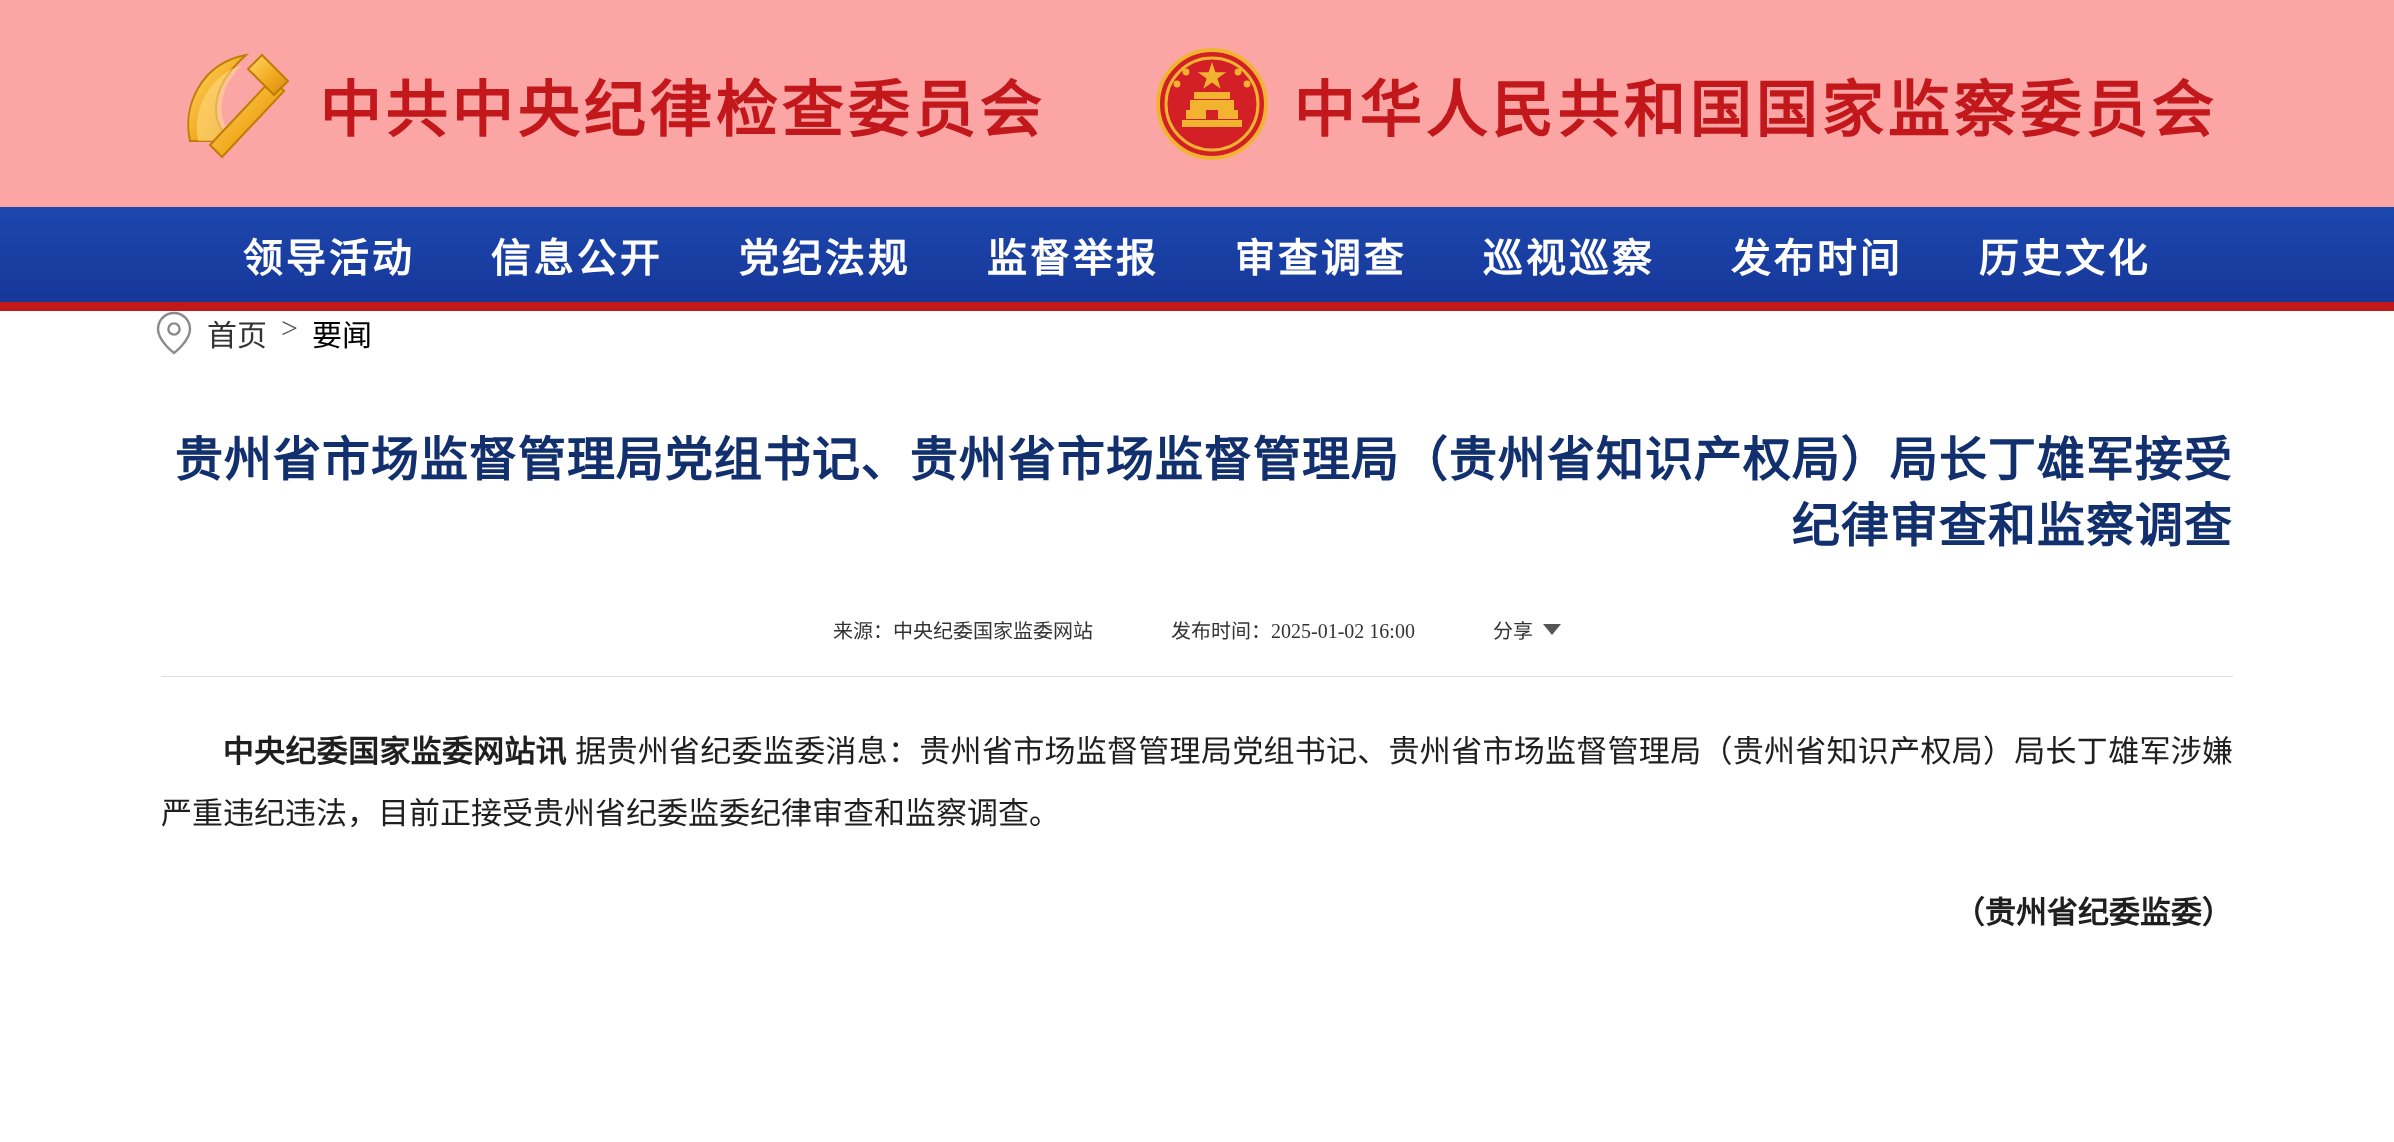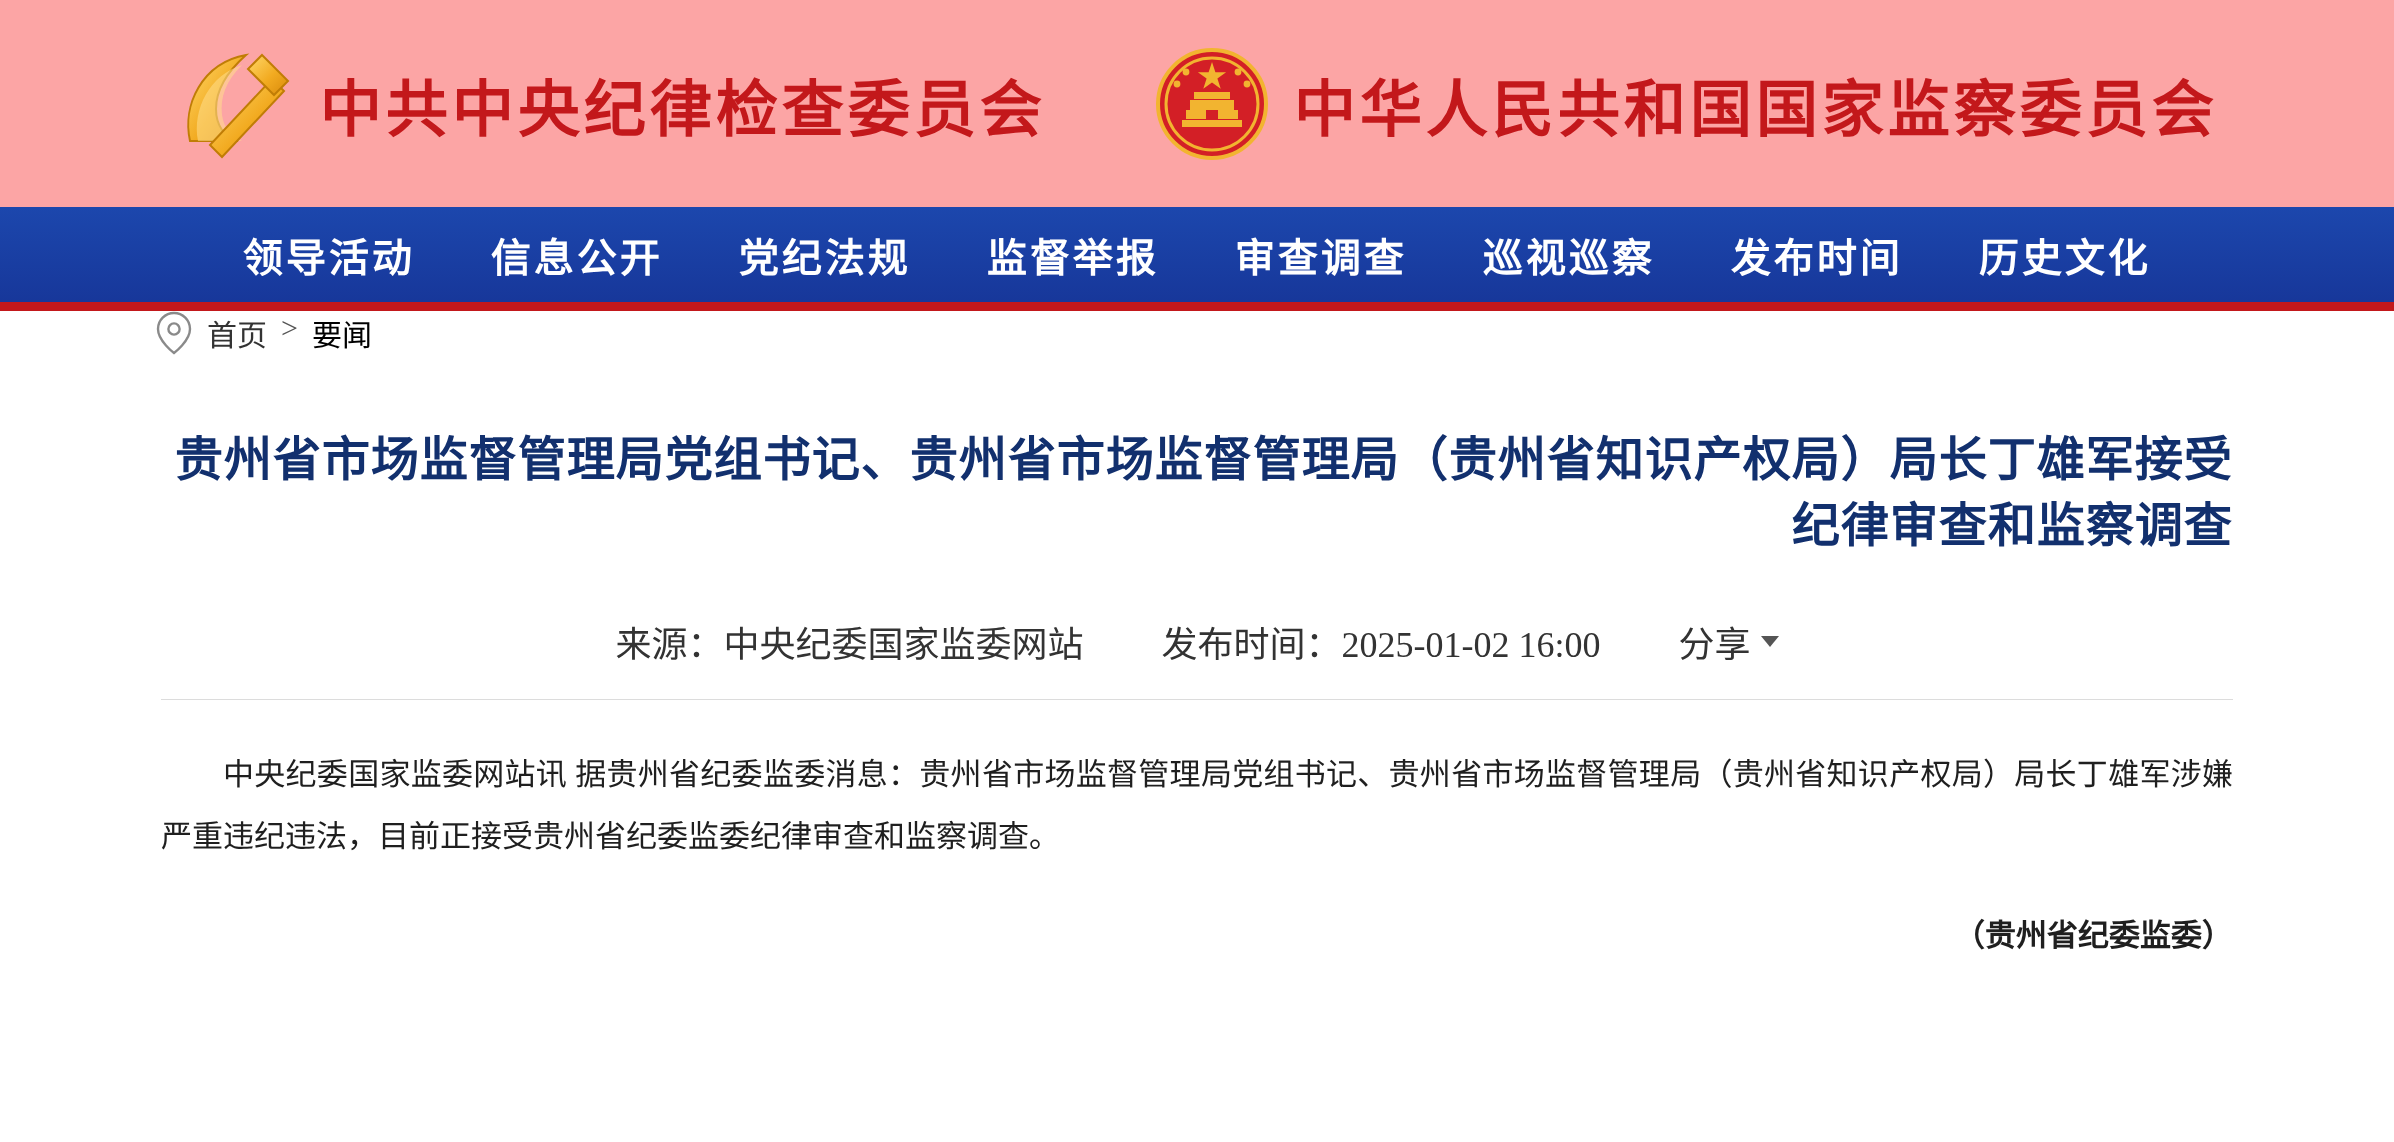--- a/index.html
+++ b/index.html
@@ -108,21 +108,21 @@
     letter-spacing: 1px;
     font-family: "Liberation Serif", "DejaVu Serif", serif;
   }
 
   .meta-row {
     display: flex;
     align-items: center;
     justify-content: center;
     gap: 78px;
     margin-top: 56px;
-    font-size: 36px;
+    font-size: 20px;
     color: #333333;
   }
   .meta-item { white-space: nowrap; }
   .share {
     display: inline-flex;
     align-items: center;
     gap: 10px;
     cursor: pointer;
     color: #333;
   }
@@ -141,21 +141,21 @@
   }
 
   .article-body {
     margin-top: 44px;
     font-size: 31px;
     line-height: 2.0;
     color: #1f1f1f;
     text-align: justify;
   }
   .article-body p { margin: 0 0 10px 0; text-indent: 2em; }
-  .source-strong { font-weight: normal; }
+  .source-strong { font-weight: bold; }
   .signature {
     margin-top: 42px;
     text-align: right;
     font-size: 31px;
     font-weight: bold;
     color: #1f1f1f;
   }
 </style>
 </head>
 <body>

